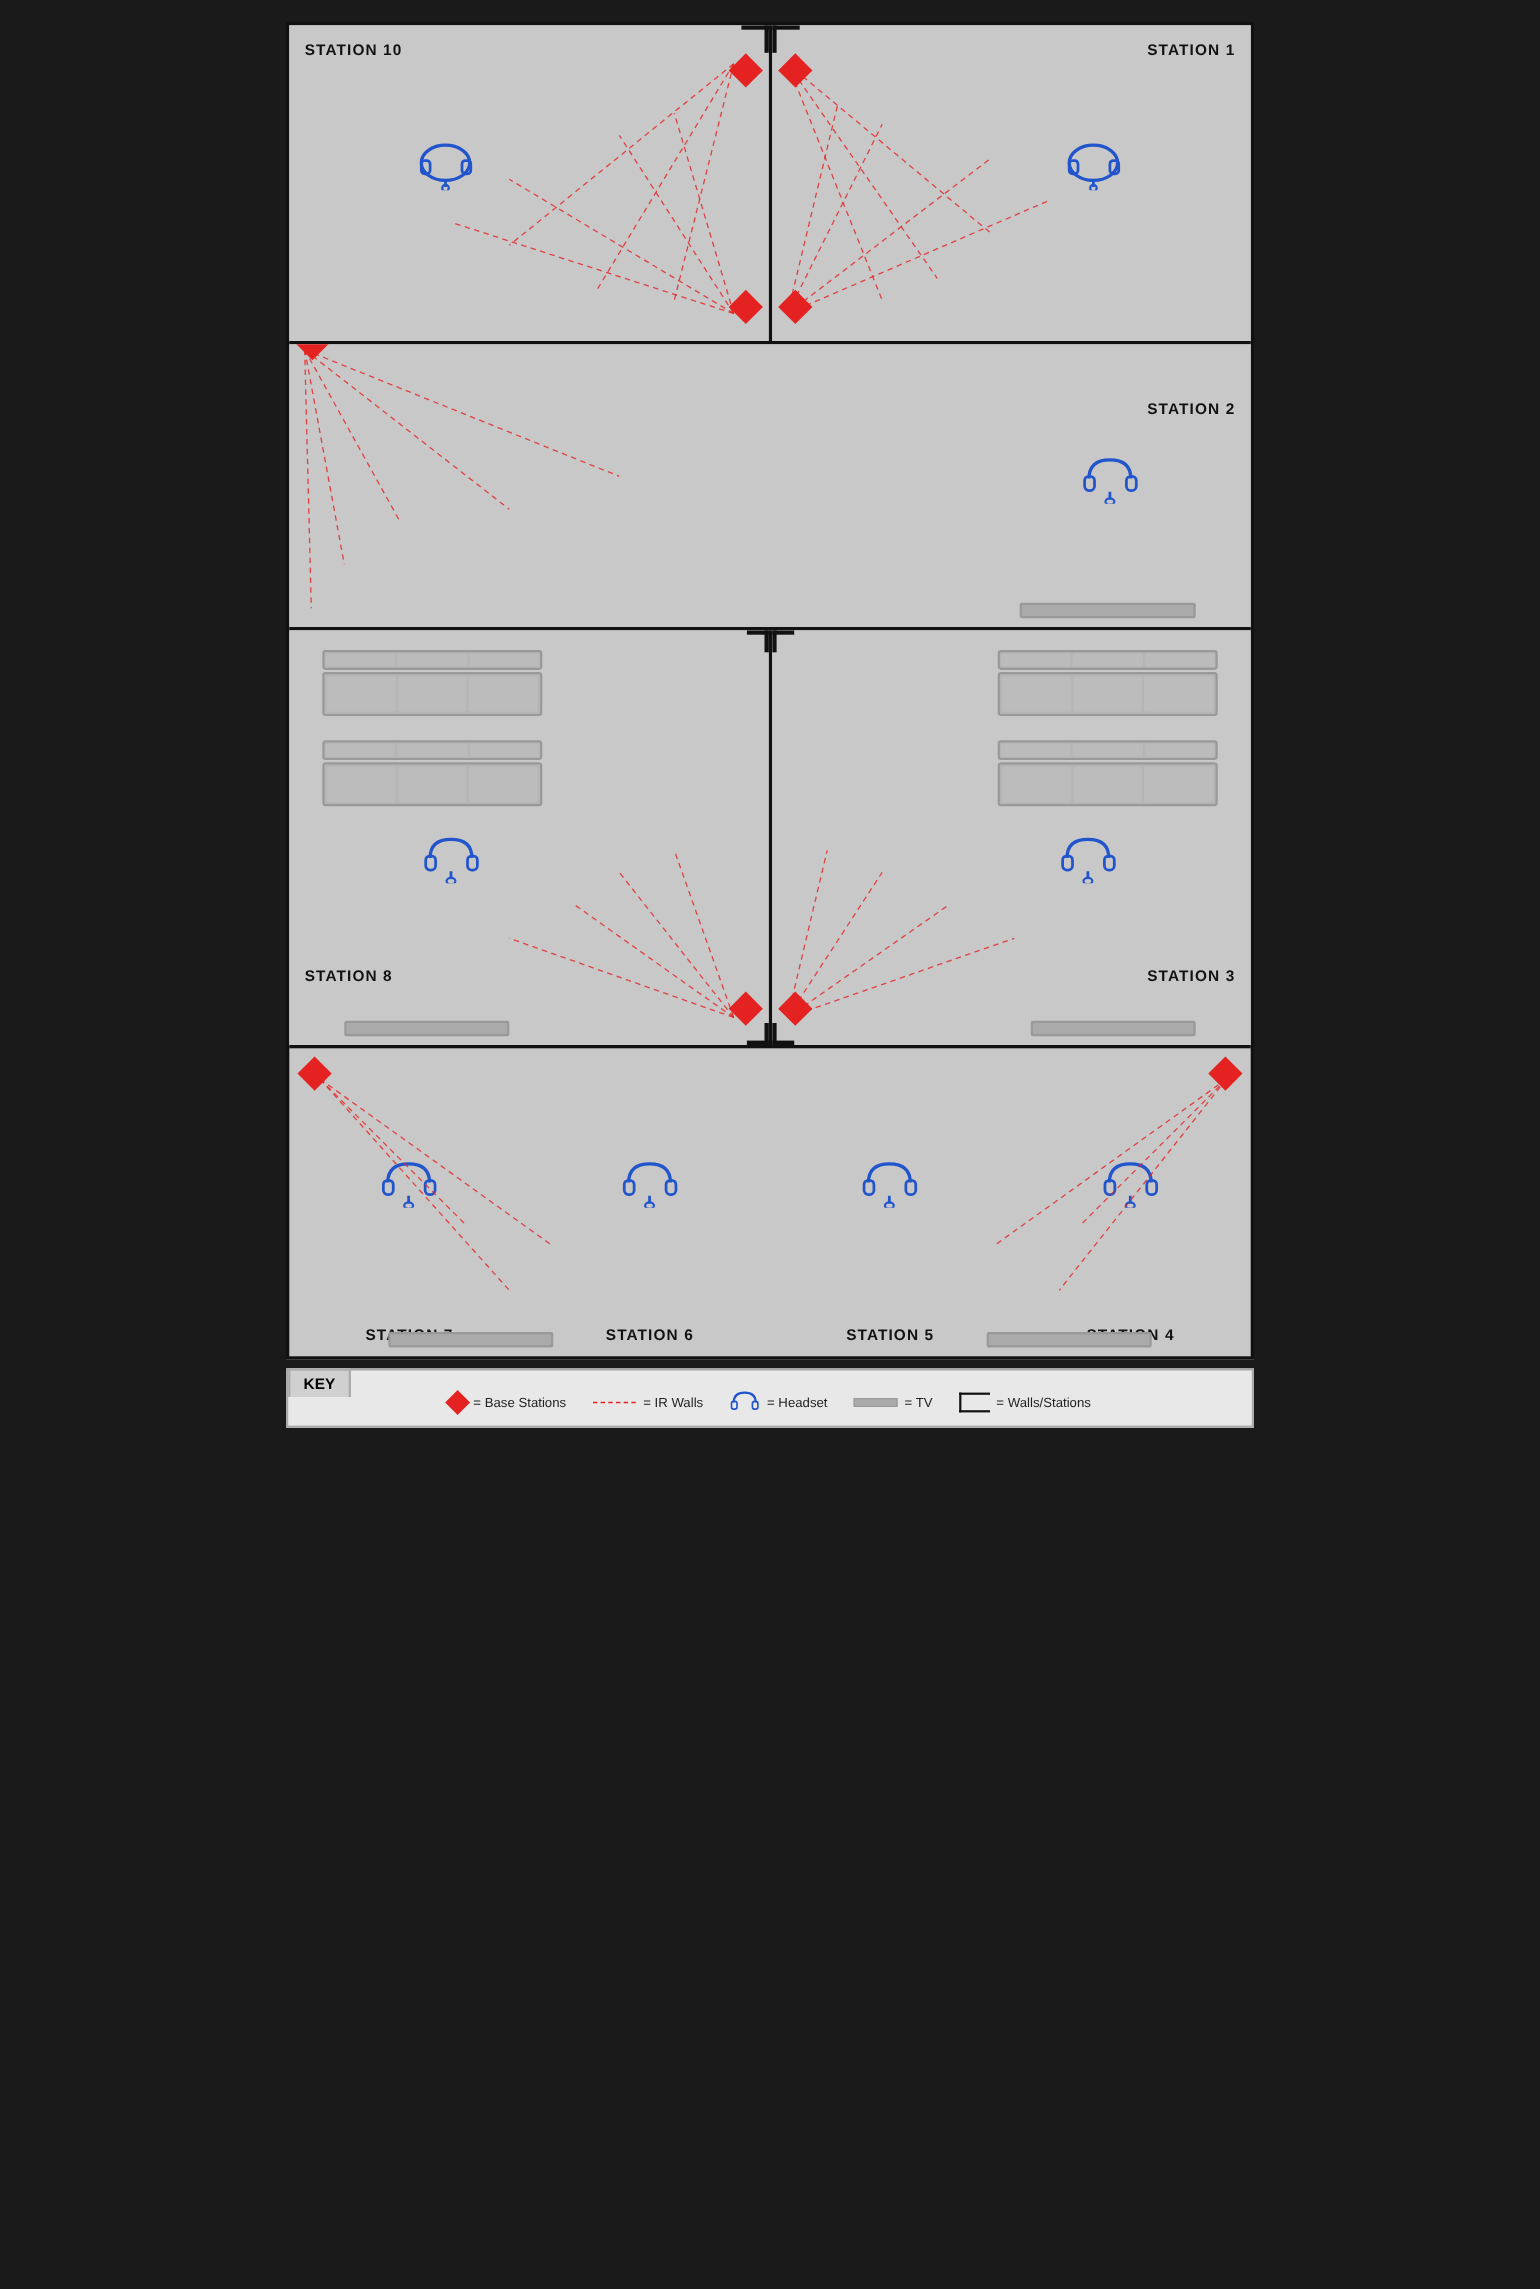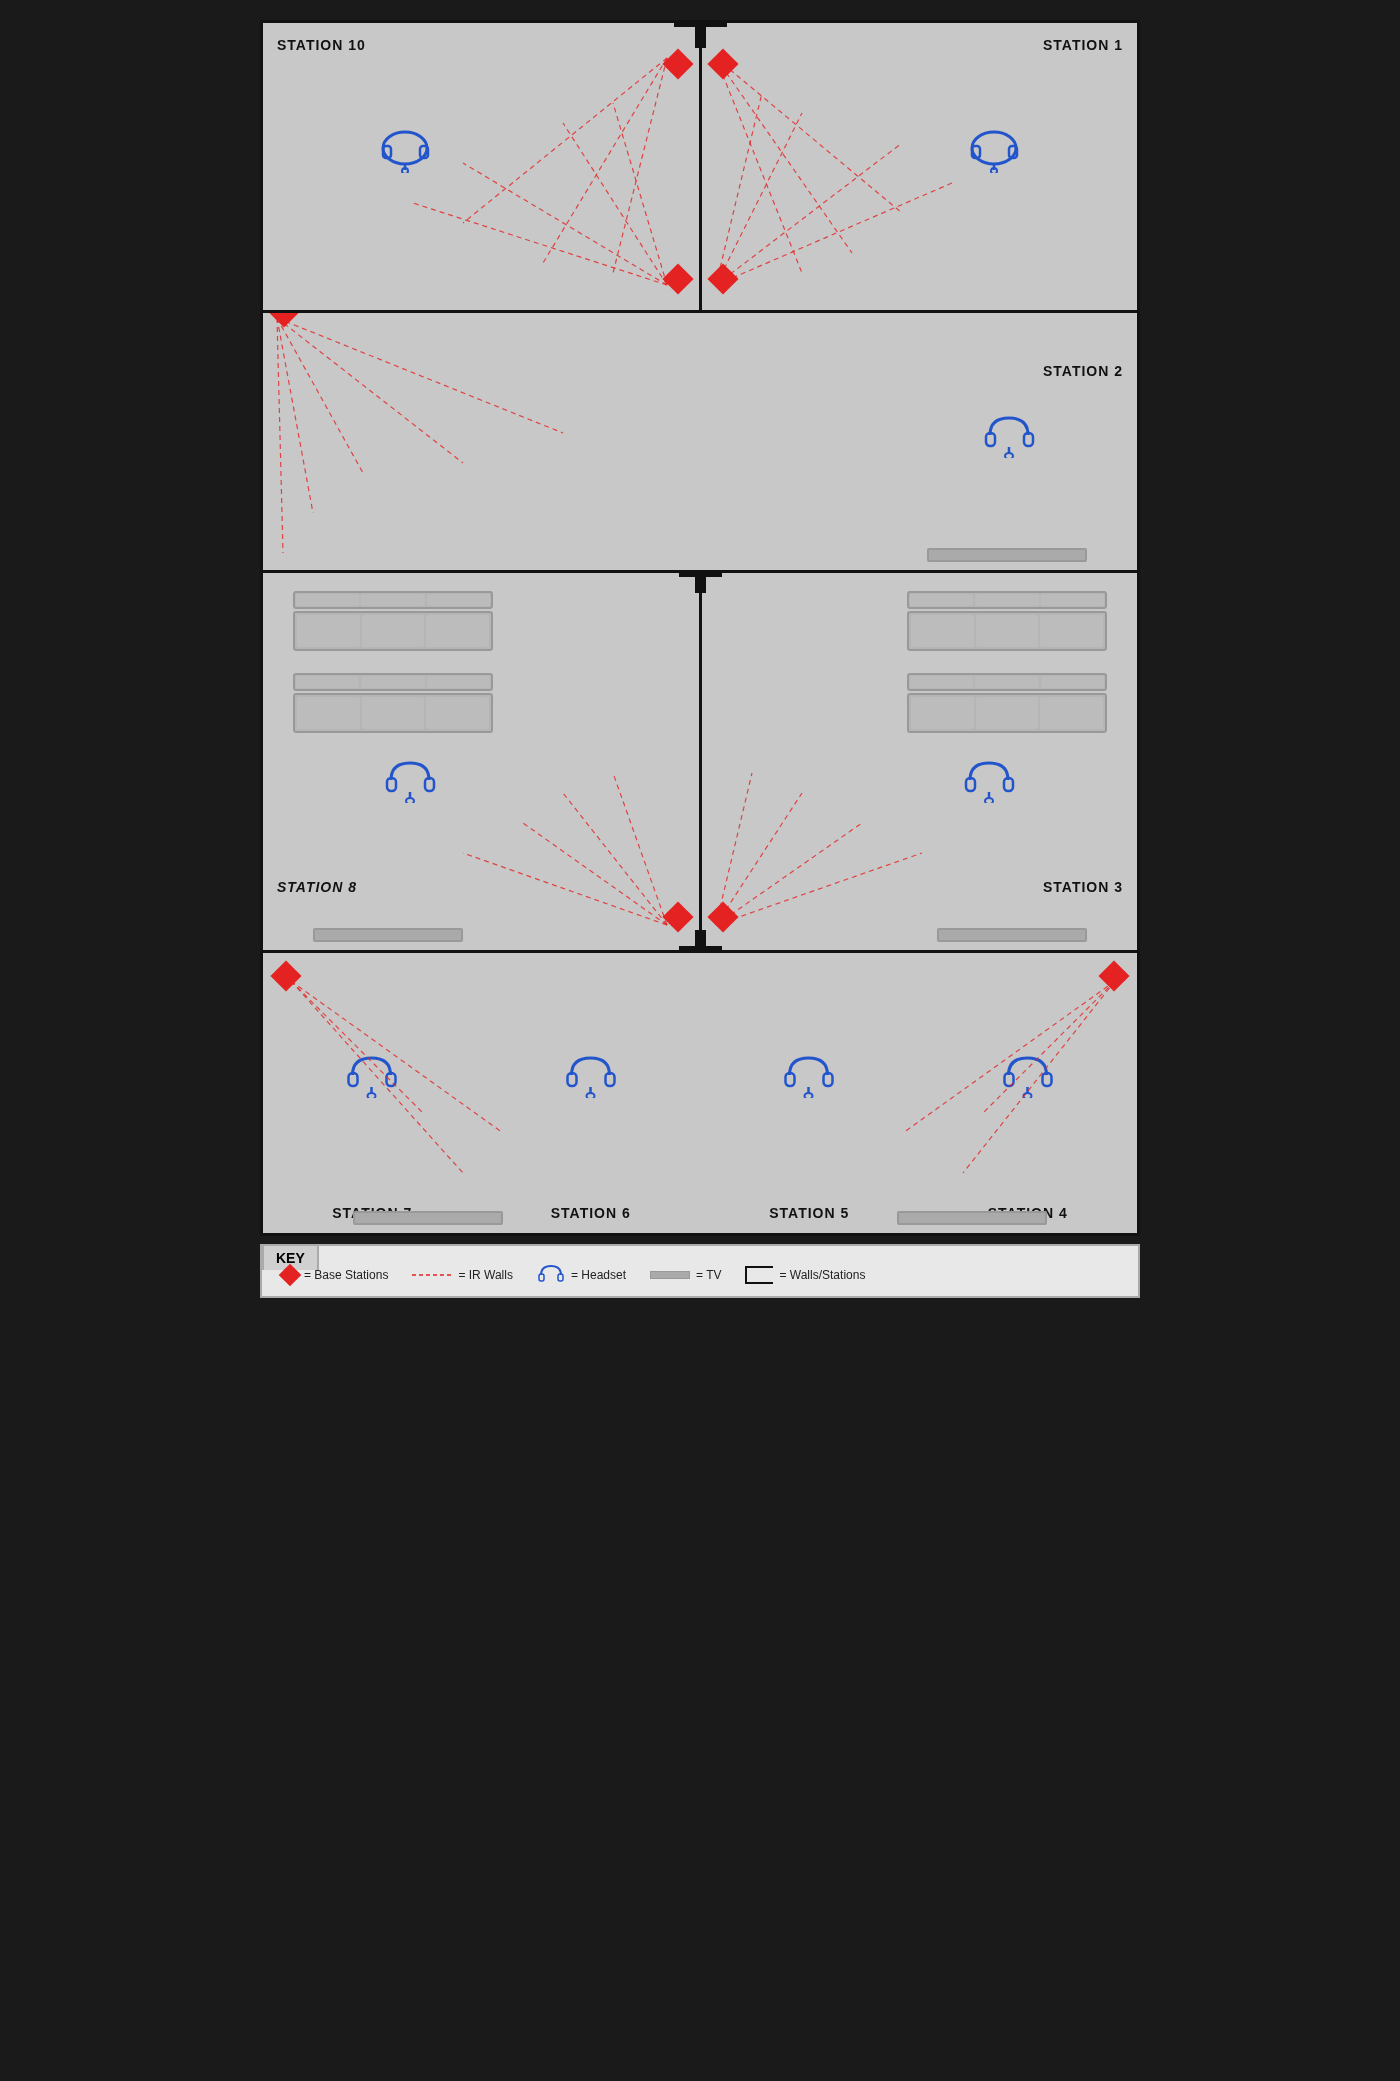--- a/index.html
+++ b/index.html
@@ -126,20 +126,21 @@
       padding: 14px 20px 10px 20px;
       width: 880px;
       margin-top: 8px;
     }
     .key-items {
       display: flex;
       align-items: center;
       gap: 24px;
       margin-top: 4px;
       flex-wrap: nowrap;
+      justify-content: center;
     }
     .key-item {
       display: flex;
       align-items: center;
       gap: 6px;
       font-size: 12px;
       color: #222;
       white-space: nowrap;
     }
     .key-diamond {
@@ -250,21 +251,21 @@
           <line x1="14" y1="5" x2="50" y2="200" stroke="#e52222" stroke-width="1.2" stroke-dasharray="5,4" opacity="0.8"></line>
           <line x1="14" y1="5" x2="20" y2="240" stroke="#e52222" stroke-width="1.2" stroke-dasharray="5,4" opacity="0.8"></line>
         </svg>
 
         <div class="tv-bar" style="bottom:8px; right:50px; width:160px; height:14px;"></div>
       </div>
     </div>
 
     <div class="middle-section">
 
-      <div class="station-box left-station" style="position:relative;font-style:italic;">
+      <div class="station-box left-station" style="position:relative;">
         <span class="station-label" style="bottom:55px; left:14px;">STATION 8</span>
 
         <div class="base-station" style="bottom:22px; right:10px;"></div>
 
         <div style="position:absolute; top:18px; left:30px; width:200px;">
           <div style="background:#b5b5b5; border:2px solid #999; border-radius:3px; width:200px; height:18px; margin-bottom:2px; display:flex; gap:2px; padding:1px;">
             <div style="flex:1; background:#bbbbbb; border-radius:2px;"></div>
             <div style="flex:1; background:#bbbbbb; border-radius:2px;"></div>
             <div style="flex:1; background:#bbbbbb; border-radius:2px;"></div>
           </div>

